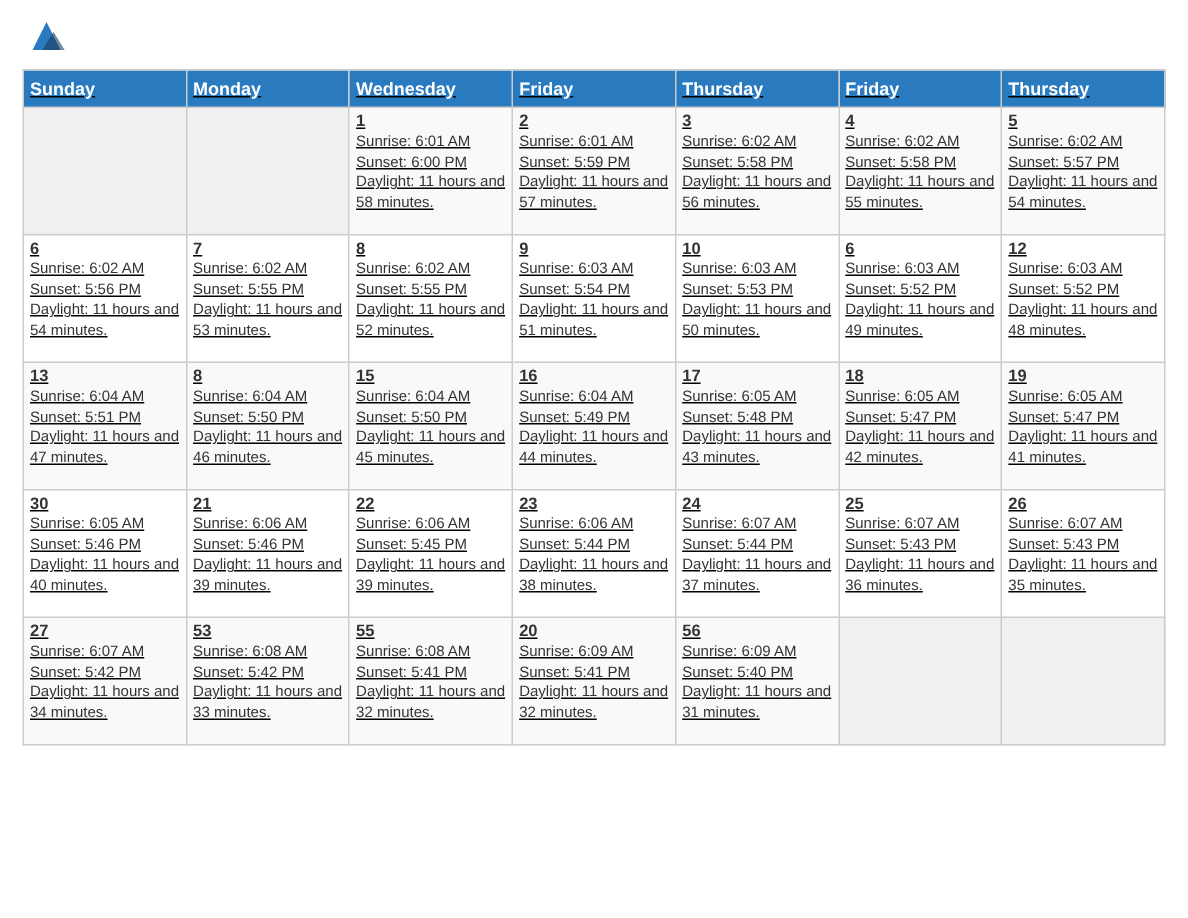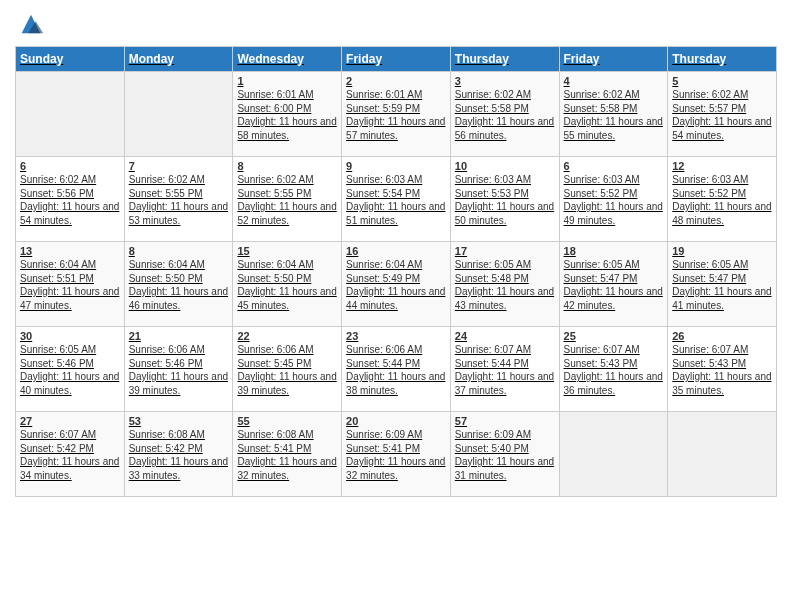--- a/index.html
+++ b/index.html
@@ -315,21 +315,21 @@
 Sunset: 5:41 PM
 Daylight: 11 hours and 32 minutes.</div>
           </td>
           <td>
             <span class="day-num">20</span>
             <div class="cell-text" style="white-space: pre-line;">Sunrise: 6:09 AM
 Sunset: 5:41 PM
 Daylight: 11 hours and 32 minutes.</div>
           </td>
           <td>
-            <span class="day-num">57</span>
+            <span class="day-num">56</span>
             <div class="cell-text" style="white-space: pre-line;">Sunrise: 6:09 AM
 Sunset: 5:40 PM
 Daylight: 11 hours and 31 minutes.</div>
           </td>
           <td class="empty"></td>
           <td class="empty"></td>
         </tr>
       </tbody>
   </table>
 </div>

